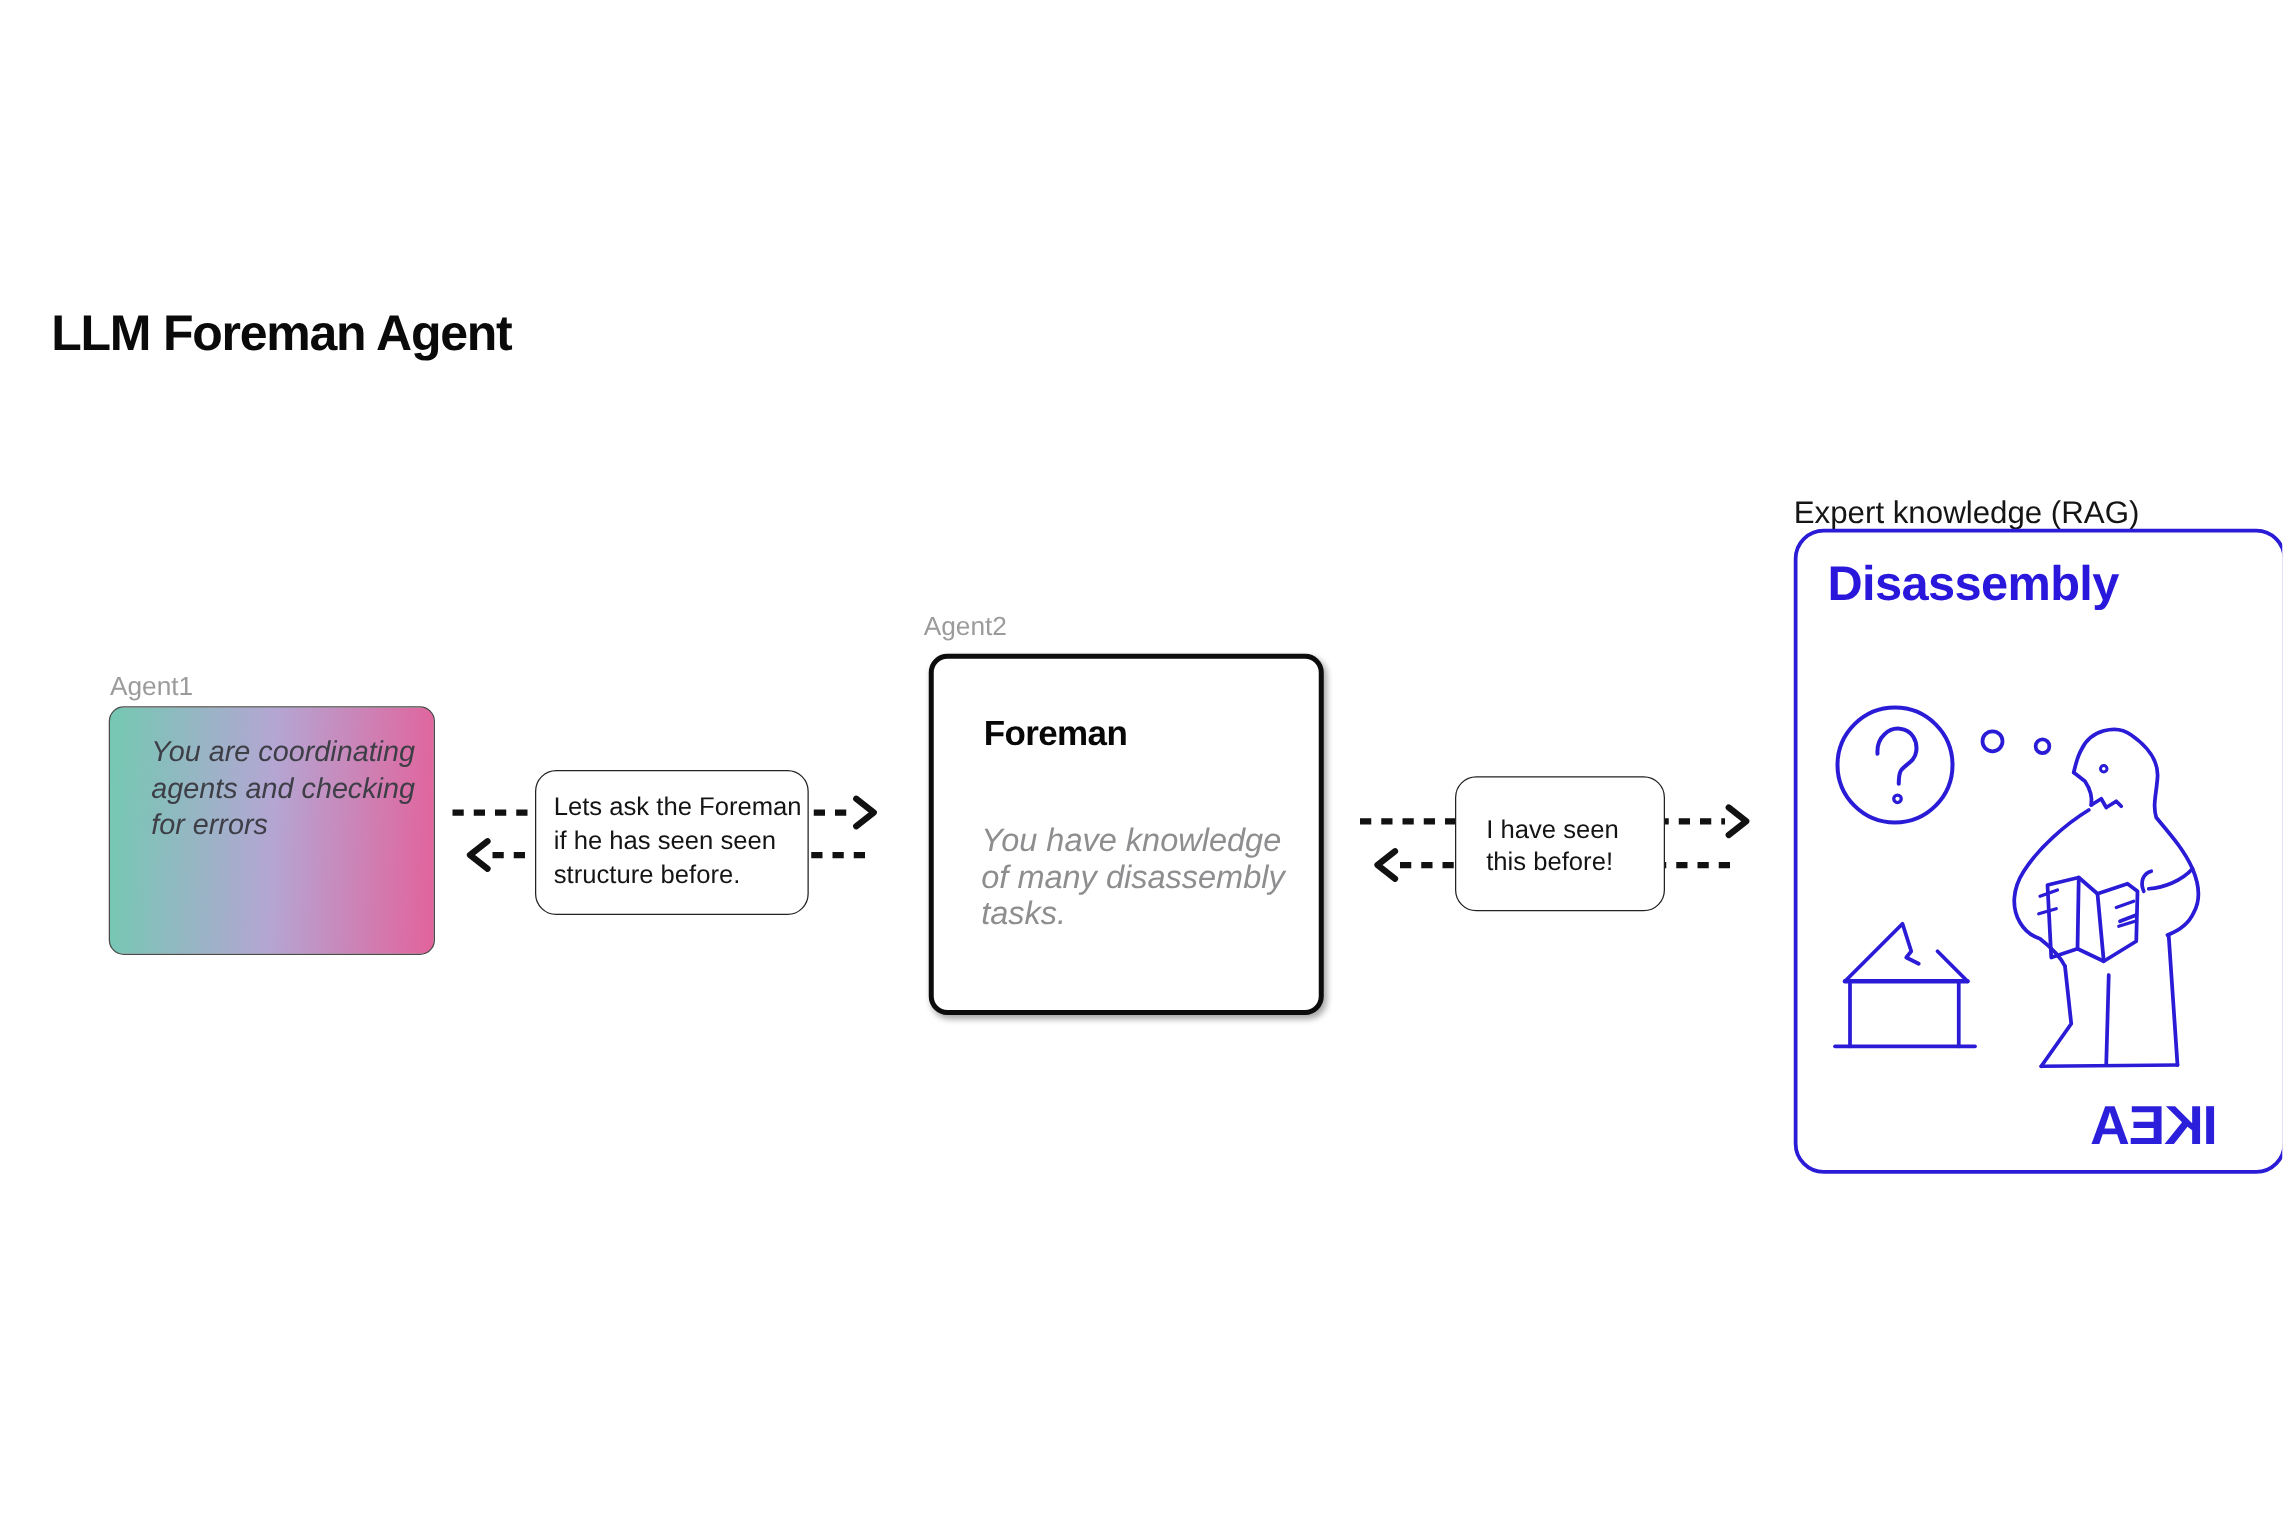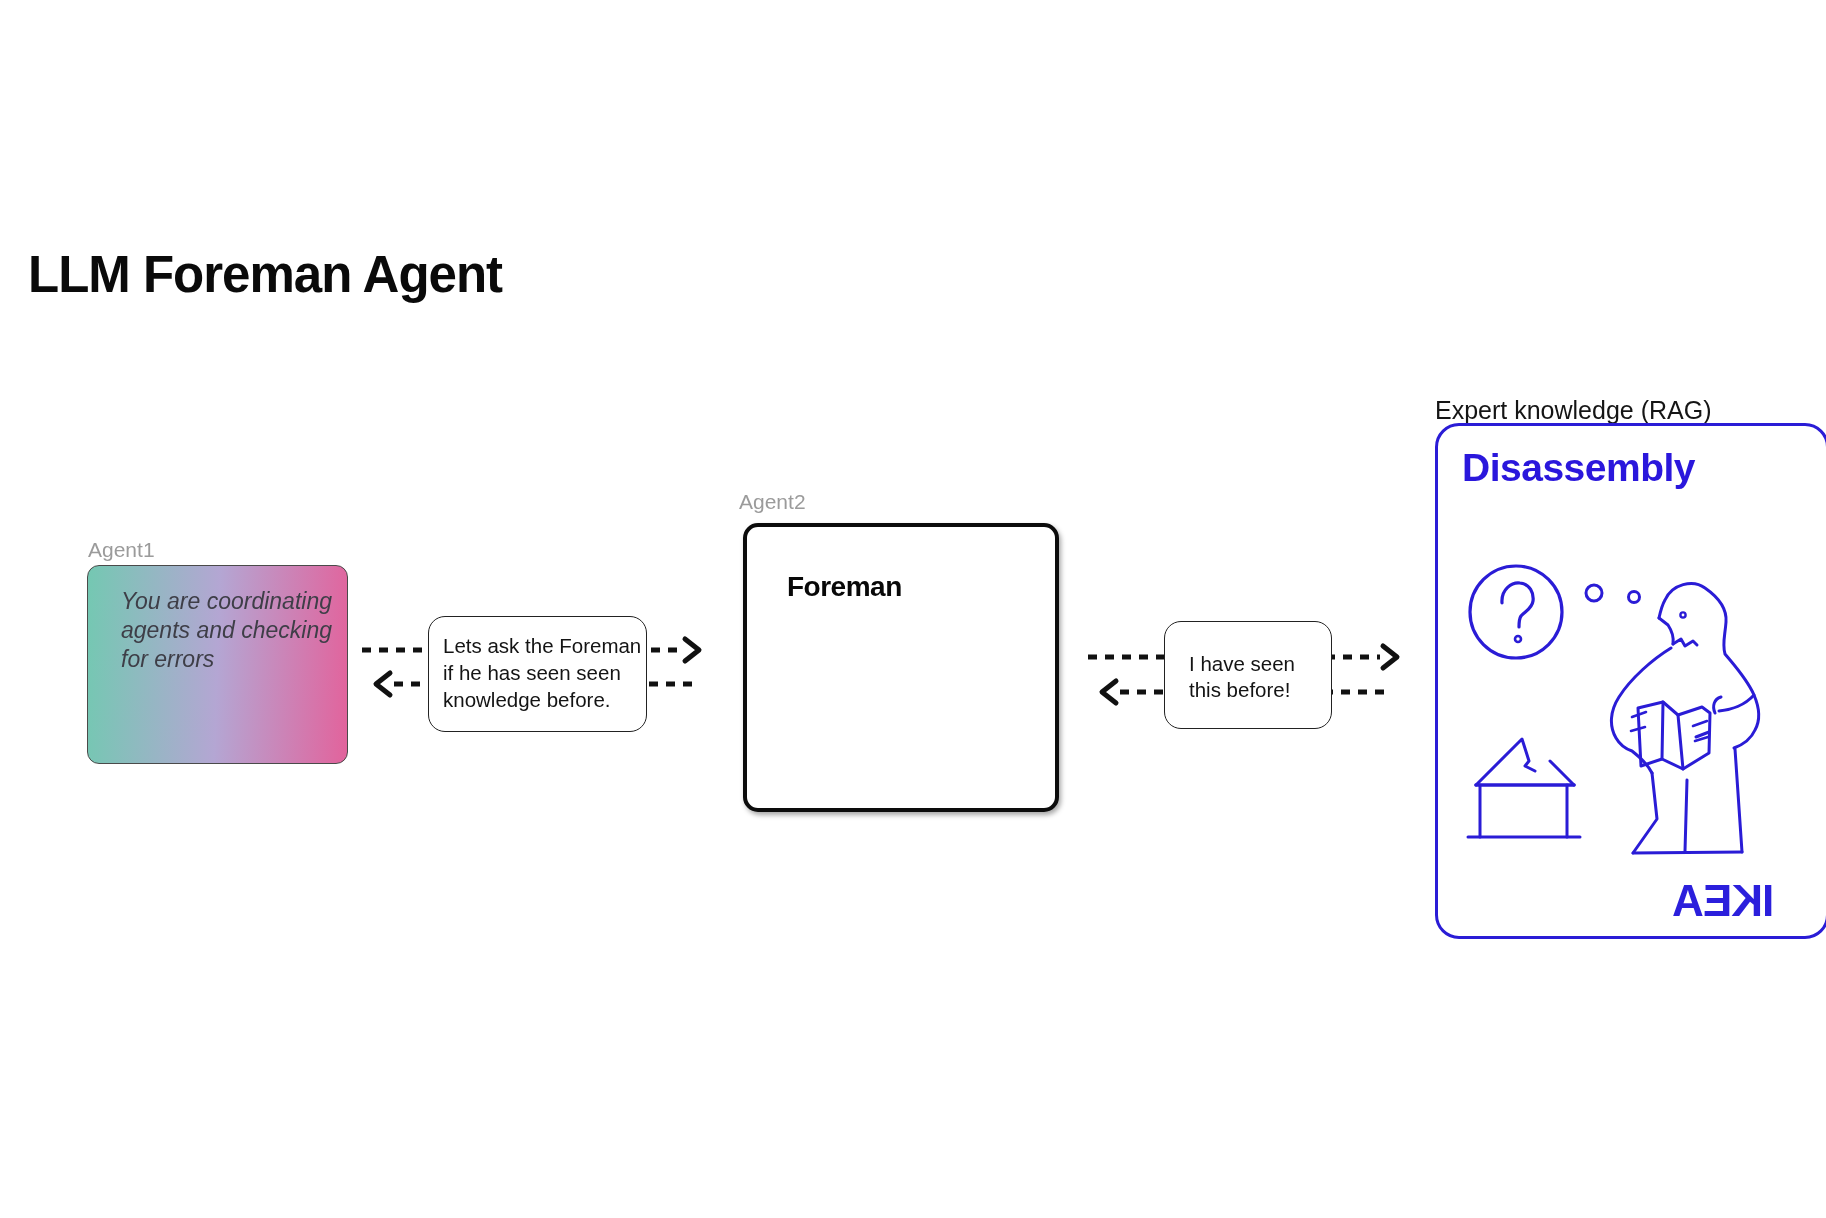--- a/index.html
+++ b/index.html
@@ -5,21 +5,21 @@
   html,body{margin:0;padding:0;background:#ffffff;}
   .stage{
     position:relative;width:1826px;height:1218px;background:#ffffff;overflow:hidden;
     font-family:"Liberation Sans", sans-serif;
   }
   .abs{position:absolute;}
   .line{white-space:nowrap;}
 
   
   .slide-title{
-    left:28px;top:245px;font-size:51px;font-weight:bold;color:#0a0a0a;letter-spacing:-1px;
+    left:41px;top:245px;font-size:40px;font-weight:bold;color:#0a0a0a;letter-spacing:-1px;
   }
 
   
   .agent-label{font-size:21px;color:#9b9b9b;}
 
   
   .manager-box{
     left:87px;top:565px;width:261px;height:199px;border-radius:12px;
     border:1px solid #4a4a4a;box-sizing:border-box;
     background:linear-gradient(92deg,#74c8b2 0%,#b4a6d3 50%,#e2639c 100%);
@@ -93,26 +93,31 @@
       <path d="M12,22 H332" stroke-dasharray="9 8"></path>
       <path d="M335,11 L349,22 L335,33" stroke-linecap="round" stroke-linejoin="round"></path>
       <path d="M44,56 H343" stroke-dasharray="9 8"></path>
       <path d="M40,45 L26,56 L40,67" stroke-linecap="round" stroke-linejoin="round"></path>
     </g>
   </svg>
 
   <div class="abs bubble bubble1">
     <div class="line">Lets ask the Foreman</div>
     <div class="line">if he has seen seen</div>
-    <div class="line">knowledge before.</div>
+    <div class="line">structure before.</div>
   </div>
 
   <div class="abs agent-label" style="left:739px;top:490px;">Agent2</div>
   <div class="abs foreman-box">
     <div class="foreman-title">Foreman</div>
+    <div class="foreman-prompt">
+      <div class="line">You have knowledge</div>
+      <div class="line">of many disassembly</div>
+      <div class="line">tasks.</div>
+    </div>
   </div>
 
   <svg class="abs arrow-svg" style="left:1078px;top:635px;" width="330" height="72" viewBox="0 0 330 72">
     <g stroke="#111111" stroke-width="5" fill="none">
       <path d="M10,22 H302" stroke-dasharray="9 8"></path>
       <path d="M305,11 L319,22 L305,33" stroke-linecap="round" stroke-linejoin="round"></path>
       <path d="M42,57 H312" stroke-dasharray="9 8"></path>
       <path d="M38,46 L24,57 L38,68" stroke-linecap="round" stroke-linejoin="round"></path>
     </g>
   </svg>

